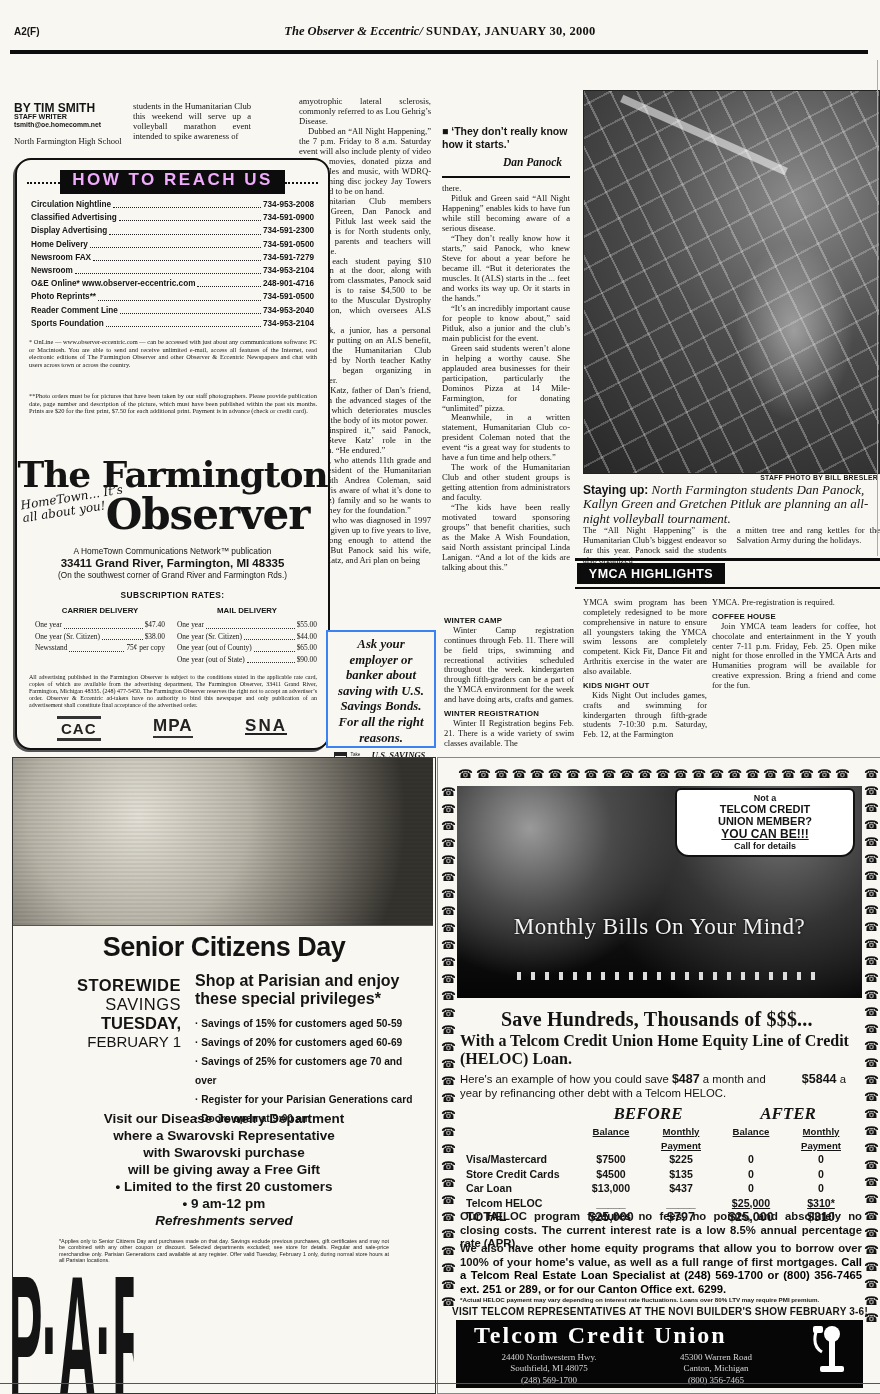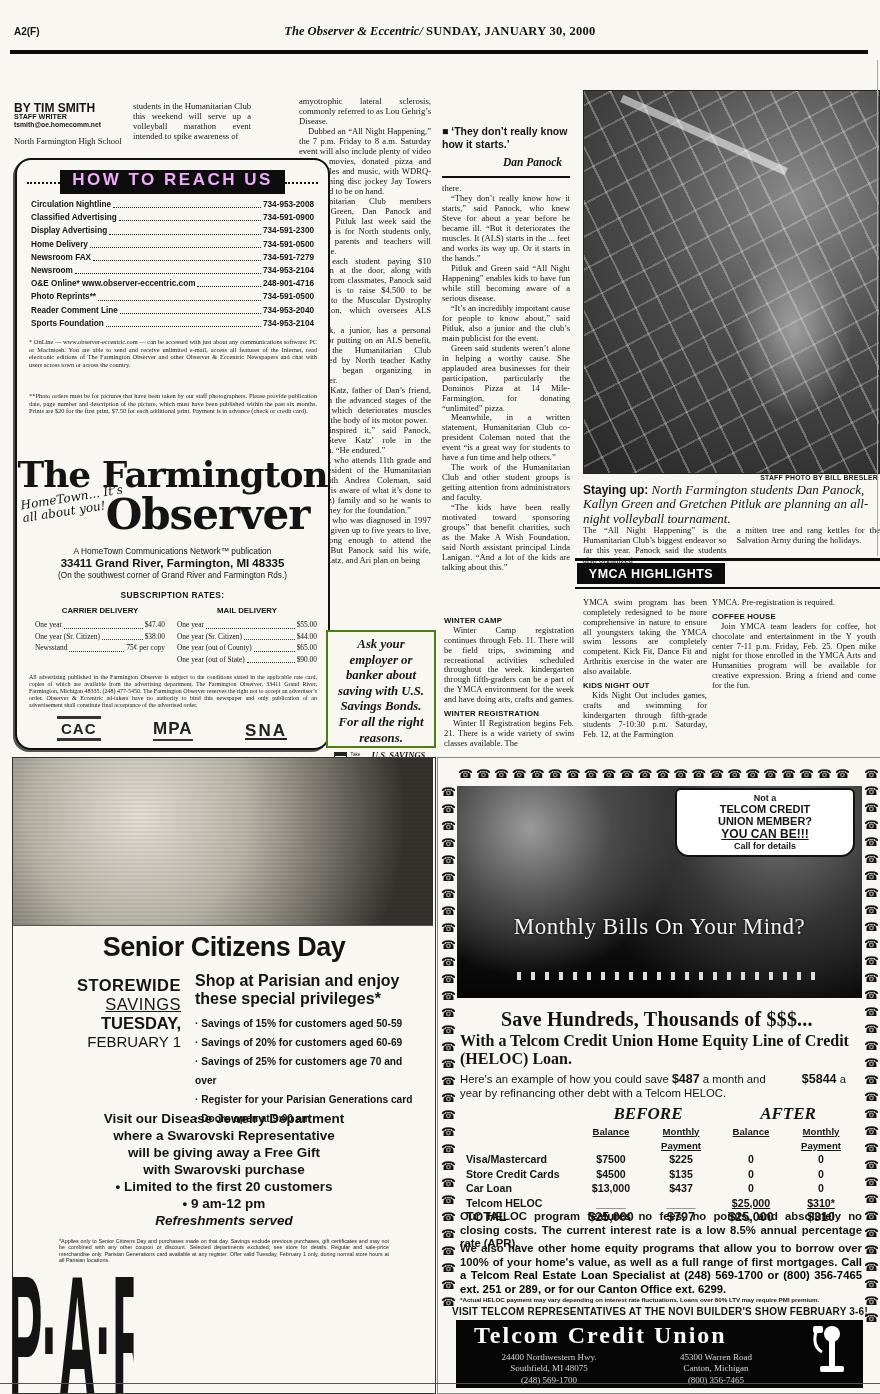--- a/index.html
+++ b/index.html
@@ -90,22 +90,22 @@
     <div style="margin-top:28px;">
       <div class="sans b" style="font-size:10.5px;line-height:1.2;">
         <span>■</span>
         <span>‘They don’t really know how it starts.’</span>
       </div>
       <div class="serif b i r" style="font-size:11.5px;margin:6px 8px 0 0;">Dan Panock</div>
       <div class="rule" style="height:2px;margin:8px 0 6px 0;"></div>
     </div>
     <div class="body-col j">
       <p class="first">there.</p>
+      <p>Pitluk and Green said “All Night Happening” enables kids to have fun while still becoming aware of a serious disease.</p>
       <p>“They don’t really know how it starts,” said Panock, who knew Steve for about a year before he became ill. “But it deteriorates the muscles. It (ALS) starts in the ... feet and works its way up. Or it starts in the hands.”</p>
-      <p>Pitluk and Green said “All Night Happening” enables kids to have fun while still becoming aware of a serious disease.</p>
       <p>“It’s an incredibly important cause for people to know about,” said Pitluk, also a junior and the club’s main publicist for the event.</p>
       <p>Green said students weren’t alone in helping a worthy cause. She applauded area businesses for their participation, particularly the Dominos Pizza at 14 Mile-Farmington, for donating “unlimited” pizza.</p>
       <p>Meanwhile, in a written statement, Humanitarian Club co-president Coleman noted that the event “is a great way for students to have a fun time and help others.”</p>
       <p>The work of the Humanitarian Club and other student groups is getting attention from administrators and faculty.</p>
       <p>“The kids have been really motivated toward sponsoring groups” that benefit charities, such as the Make A Wish Foundation, said North assistant principal Linda Lanigan. “And a lot of the kids are talking about this.”</p>
     </div>
   </div>
 
   <figure class="abs photo-vb" style="left:583px;top:90px;width:295px;height:382px;margin:0;border:1px solid #222;">
     <div class="abs" style="left:30px;top:40px;width:180px;height:8px;background:rgba(255,255,255,.55);transform:rotate(24deg);"></div>
@@ -223,28 +223,28 @@
           <span class="lead"></span>
           <span>$65.00</span>
         </div>
       <div class="rate-row">
           <span>One year (out of State)</span>
           <span class="lead"></span>
           <span>$90.00</span>
         </div>
     </div>
     <p class="abs fineprint j" style="left:12px;top:514px;width:288px;margin:0;font-size:6px;">All advertising published in the Farmington Observer is subject to the conditions stated in the applicable rate card, copies of which are available from the advertising department, The Farmington Observer, 33411 Grand River, Farmington, Michigan 48335. (248) 477-5450. The Farmington Observer reserves the right not to accept an advertiser’s order. Observer &amp; Eccentric ad-takers have no authority to bind this newspaper and only publication of an advertisement shall constitute final acceptance of the advertised order.</p>
-    <div class="abs" style="left:40px;top:556px;width:230px;display:flex;justify-content:space-between;align-items:flex-end;">
+    <div class="abs" style="left:40px;top:556px;width:230px;display:flex;justify-content:space-between;align-items:flex-start;">
       <span class="sans b" style="font-size:15px;letter-spacing:1px;border-top:3px solid #333;border-bottom:3px solid #333;padding:1px 4px;color:#222;">CAC</span>
       <span class="sans b" style="font-size:17px;letter-spacing:1px;border-bottom:2px solid #333;color:#222;">MPA</span>
       <span class="sans b" style="font-size:17px;letter-spacing:2px;color:#222;background:linear-gradient(180deg,#222 2px,transparent 2px) no-repeat 0 100%/100% 3px;">SNA</span>
     </div>
   </div>
 
-  <div class="abs" style="left:326px;top:630px;width:110px;height:118px;border:2px solid #4d7c0f;background:#f8f7f2;padding:5px 6px;box-sizing:border-box;">
+  <div class="abs" style="left:326px;top:630px;width:110px;height:118px;border:2px solid #3b82f6;background:#f8f7f2;padding:5px 6px;box-sizing:border-box;">
     <div class="serif b i c" style="font-size:12.8px;line-height:1.22;">Ask your employer or banker about saving with U.S. Savings Bonds. For all the right reasons.</div>
     <div style="display:flex;align-items:center;gap:4px;margin-top:5px;">
       <span style="width:16px;height:14px;background:linear-gradient(180deg,#222 0 3px,transparent 3px 5px,#222 5px 8px,transparent 8px 10px,#222 10px 13px);border:1px solid #222;display:inline-block;"></span>
       <span class="sans" style="font-size:4.6px;width:26px;line-height:1.1;">Take Stock in America</span>
       <span class="serif b i" style="font-size:8.6px;line-height:1;">U.S. SAVINGS BONDS</span>
     </div>
   </div>
 
   <div class="abs rule" style="left:575px;top:558px;width:305px;height:3px;"></div>
   <div class="abs" style="left:577px;top:563px;width:148px;height:21px;background:#0c0c0c;color:#fff;display:flex;align-items:center;justify-content:center;">
@@ -267,39 +267,39 @@
     <p>YMCA. Pre-registration is required.</p>
     <h4>COFFEE HOUSE</h4>
     <p class="ind">Join YMCA team leaders for coffee, hot chocolate and entertainment in the Y youth center 7-11 p.m. Friday, Feb. 25. Open mike night for those enrolled in the YMCA Arts and Humanities program will be available for creative expression. Bring a friend and come for the fun.</p>
   </div>
 
   <div class="abs" style="left:12px;top:757px;width:422px;height:635px;border:1px solid #333;background:#f8f7f2;overflow:hidden;">
     <div class="photo-par" style="width:420px;height:167px;border-bottom:1px solid #555;"></div>
     <div class="sans b c" style="margin-top:6px;font-size:27px;letter-spacing:-.5px;">Senior Citizens Day</div>
     <div class="abs r sans" style="left:18px;top:218px;width:150px;">
       <div class="b" style="font-size:16.5px;letter-spacing:.5px;">STOREWIDE</div>
-      <div style="font-size:16.5px;letter-spacing:.5px;text-decoration:underline;">SAVINGS</div>
+      <div style="font-size:16.5px;letter-spacing:.5px;">SAVINGS</div>
       <div class="b" style="font-size:16.5px;">TUESDAY,</div>
       <div style="font-size:15px;">FEBRUARY 1</div>
     </div>
     <div class="abs sans" style="left:182px;top:214px;width:228px;">
       <div class="b" style="font-size:16px;line-height:1.12;">Shop at Parisian and enjoy these special privileges*</div>
       <div class="b" style="font-size:10.2px;line-height:19px;margin-top:6px;">
         <div><span>·</span> <span>Savings of 15% for customers aged 50-59</span></div>
         <div><span>·</span> <span>Savings of 20% for customers aged 60-69</span></div>
         <div><span>·</span> <span>Savings of 25% for customers age 70 and over</span></div>
         <div><span>·</span> <span>Register for your Parisian Generations card</span></div>
         <div><span>·</span> <span>Doors open at 9:00 am</span></div>
       </div>
     </div>
     <div class="c sans b abs" style="left:0;top:352px;width:422px;font-size:13.5px;line-height:17px;">
       <div>Visit our Disease Jewelry Department</div>
       <div>where a Swarovski Representative</div>
+      <div>with Swarovski purchase</div>
       <div>will be giving away a Free Gift</div>
-      <div>with Swarovski purchase</div>
       <div>• Limited to the first 20 customers</div>
       <div>• 9 am-12 pm</div>
       <div class="i">Refreshments served</div>
     </div>
     <p class="abs sans j" style="left:46px;top:480px;width:330px;margin:0;font-size:5.4px;line-height:1.2;color:#1a1a1a;filter:blur(.3px);">*Applies only to Senior Citizens Day and purchases made on that day. Savings exclude previous purchases, gift certificates and may not be combined with any other coupon or discount. Selected departments excluded; see store for details. Regular and sale-price merchandise only. Parisian Generations card available at any register. Offer valid Tuesday, February 1 only, during normal store hours at all Parisian locations.</p>
     <div class="abs sans b" style="left:-6px;top:508px;width:422px;height:128px;font-size:178px;line-height:.82;white-space:nowrap;transform:scaleX(.30);transform-origin:left top;letter-spacing:-4px;overflow:hidden;">P·A·R·I·S·I·A·N</div>
   </div>
 
   <div class="abs" style="left:437px;top:757px;width:443px;height:635px;border:1px solid #888;background:#f8f7f2;overflow:hidden;">
     <div class="abs phone-border" style="left:20px;top:8px;width:404px;height:17px;overflow:hidden;letter-spacing:3px;">☎☎☎☎☎☎☎☎☎☎☎☎☎☎☎☎☎☎☎☎☎☎☎☎☎☎☎☎</div>

